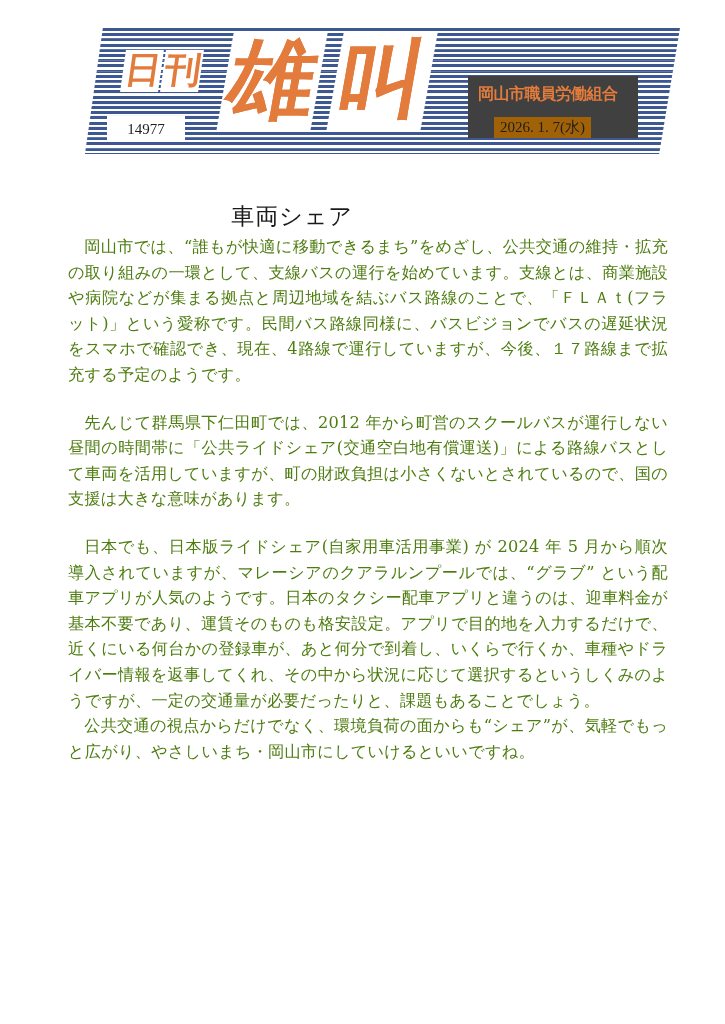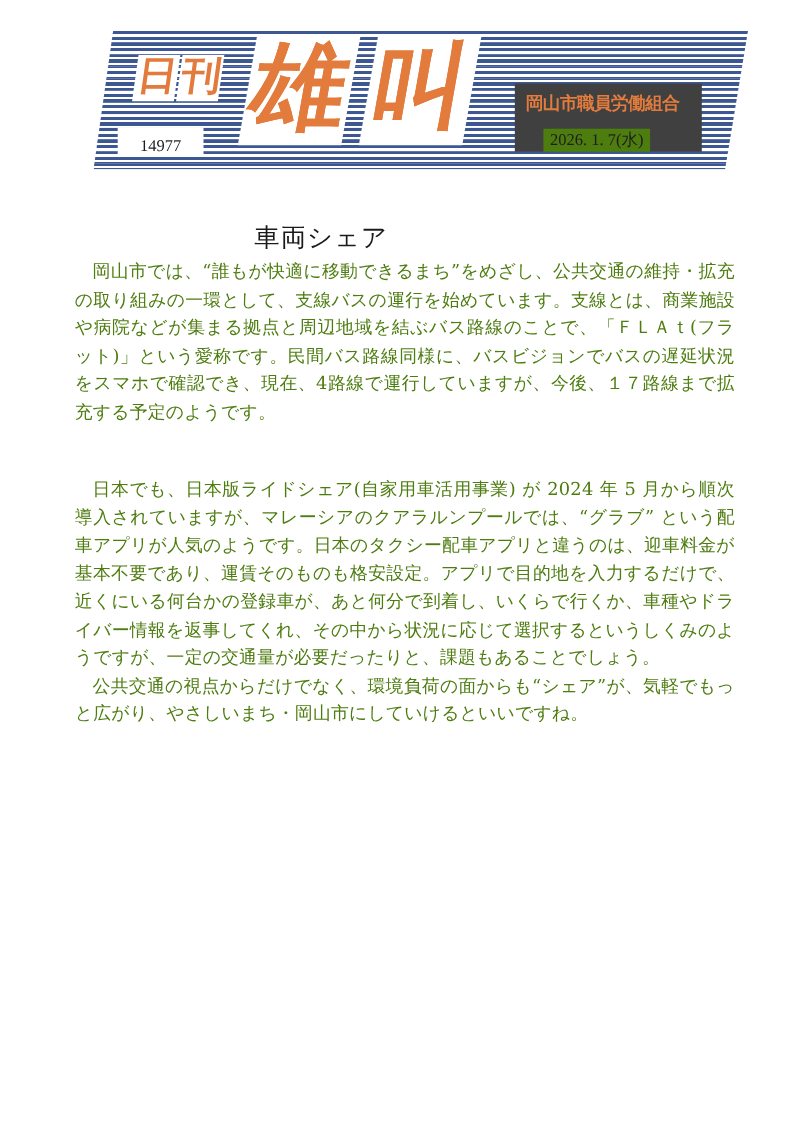--- a/index.html
+++ b/index.html
@@ -89,21 +89,21 @@
     }
 
     .issue-box {
       position: absolute;
       left: 22px;
       top: 88px;
       width: 78px;
       height: 26px;
       background: #ffffff;
       display: flex;
-      align-items: flex-end;
+      align-items: center;
       justify-content: center;
     }
     .issue-number {
       font-family: "Liberation Serif", "DejaVu Serif", serif;
       font-size: 15px;
       color: #1e1e1e;
     }
 
     .org-box {
       position: absolute;
@@ -124,21 +124,21 @@
       letter-spacing: -0.5px;
       white-space: nowrap;
     }
     .date-text {
       position: absolute;
       left: 26px;
       top: 89px;
       font-family: "Liberation Serif", "DejaVu Serif", serif;
       font-size: 15px;
       color: #1e1e1e;
-      background: #4d7c0f;
+      background: #a16207;
       padding: 1px 6px;
       white-space: nowrap;
     }
     .date-wrap {
       position: absolute;
       left: 383px;
       top: 0;
     }
 
     
@@ -201,16 +201,17 @@
   <div class="date-wrap">
     <span class="date-text">2026. 1. 7(水)</span>
   </div>
 </header>
 
 <h1 class="article-title">車両シェア</h1>
 
 <main class="article-body">
   <p>岡山市では、“誰もが快適に移動できるまち”をめざし、公共交通の維持・拡充の取り組みの一環として、支線バスの運行を始めています。支線とは、商業施設や病院などが集まる拠点と周辺地域を結ぶバス路線のことで、「ＦＬＡｔ(フラット)」という愛称です。民間バス路線同様に、バスビジョンでバスの遅延状況をスマホで確認でき、現在、4路線で運行していますが、今後、１７路線まで拡充する予定のようです。</p>
   <div class="gap"></div>
+  <p>先んじて群馬県下仁田町では、2012 年から町営のスクールバスが運行しない昼間の時間帯に「公共ライドシェア(交通空白地有償運送)」による路線バスとして車両を活用していますが、町の財政負担は小さくないとされているので、国の支援は大きな意味があります。</p>
   <div class="gap"></div>
   <p>日本でも、日本版ライドシェア(自家用車活用事業) が 2024 年 5 月から順次導入されていますが、マレーシアのクアラルンプールでは、“グラブ” という配車アプリが人気のようです。日本のタクシー配車アプリと違うのは、迎車料金が基本不要であり、運賃そのものも格安設定。アプリで目的地を入力するだけで、近くにいる何台かの登録車が、あと何分で到着し、いくらで行くか、車種やドライバー情報を返事してくれ、その中から状況に応じて選択するというしくみのようですが、一定の交通量が必要だったりと、課題もあることでしょう。</p>
   <p>公共交通の視点からだけでなく、環境負荷の面からも“シェア”が、気軽でもっと広がり、やさしいまち・岡山市にしていけるといいですね。</p>
 </main>
 
 </body></html>

